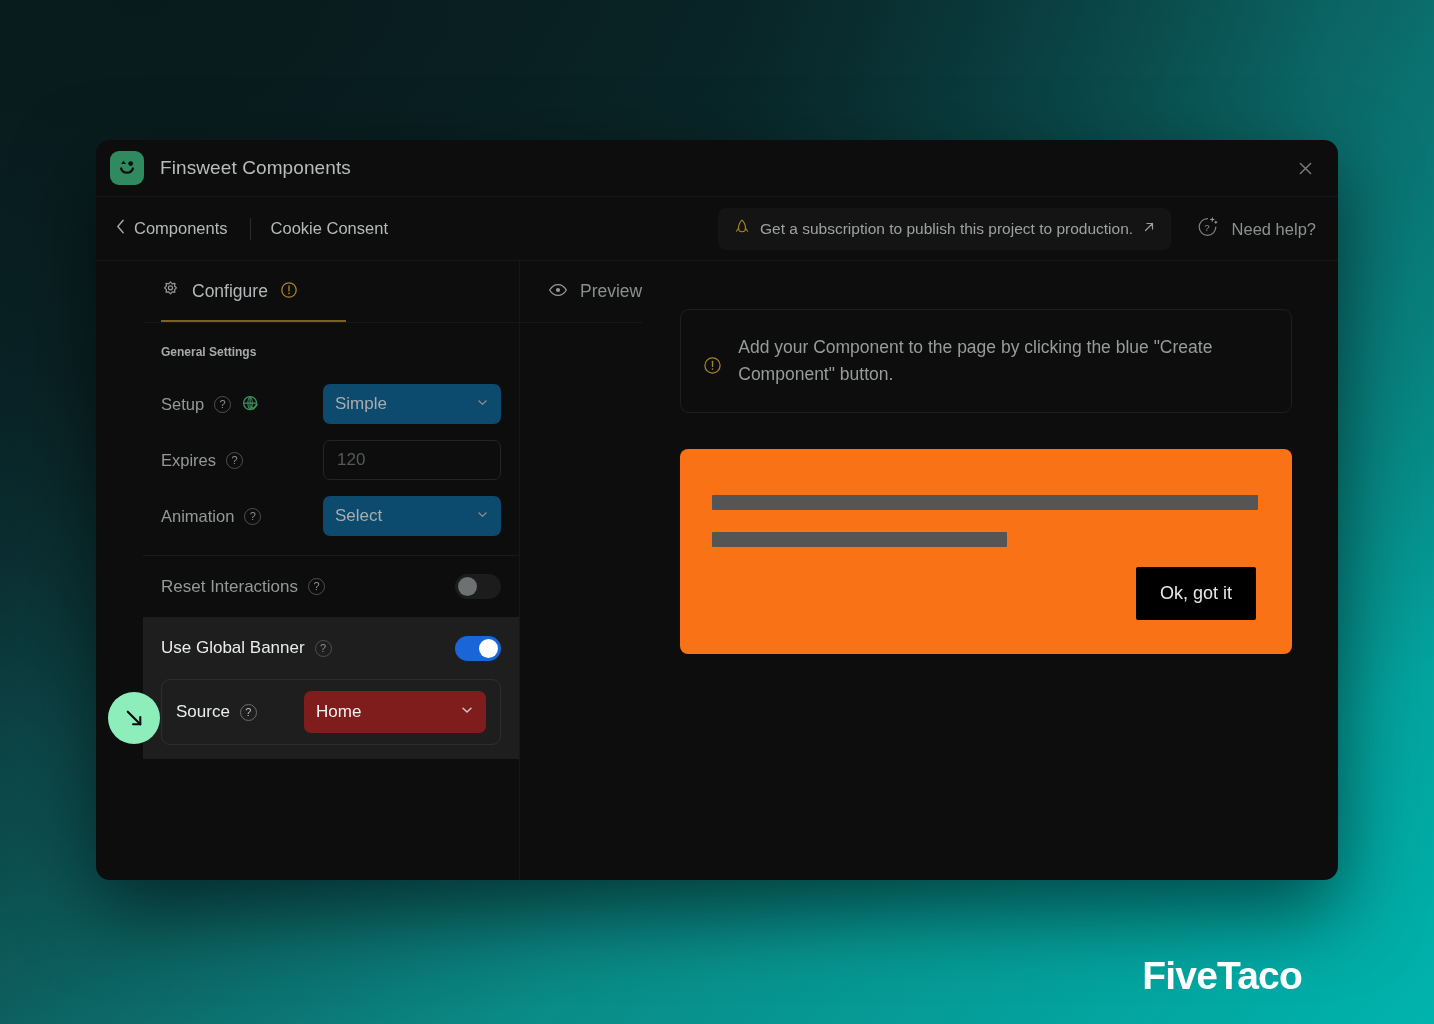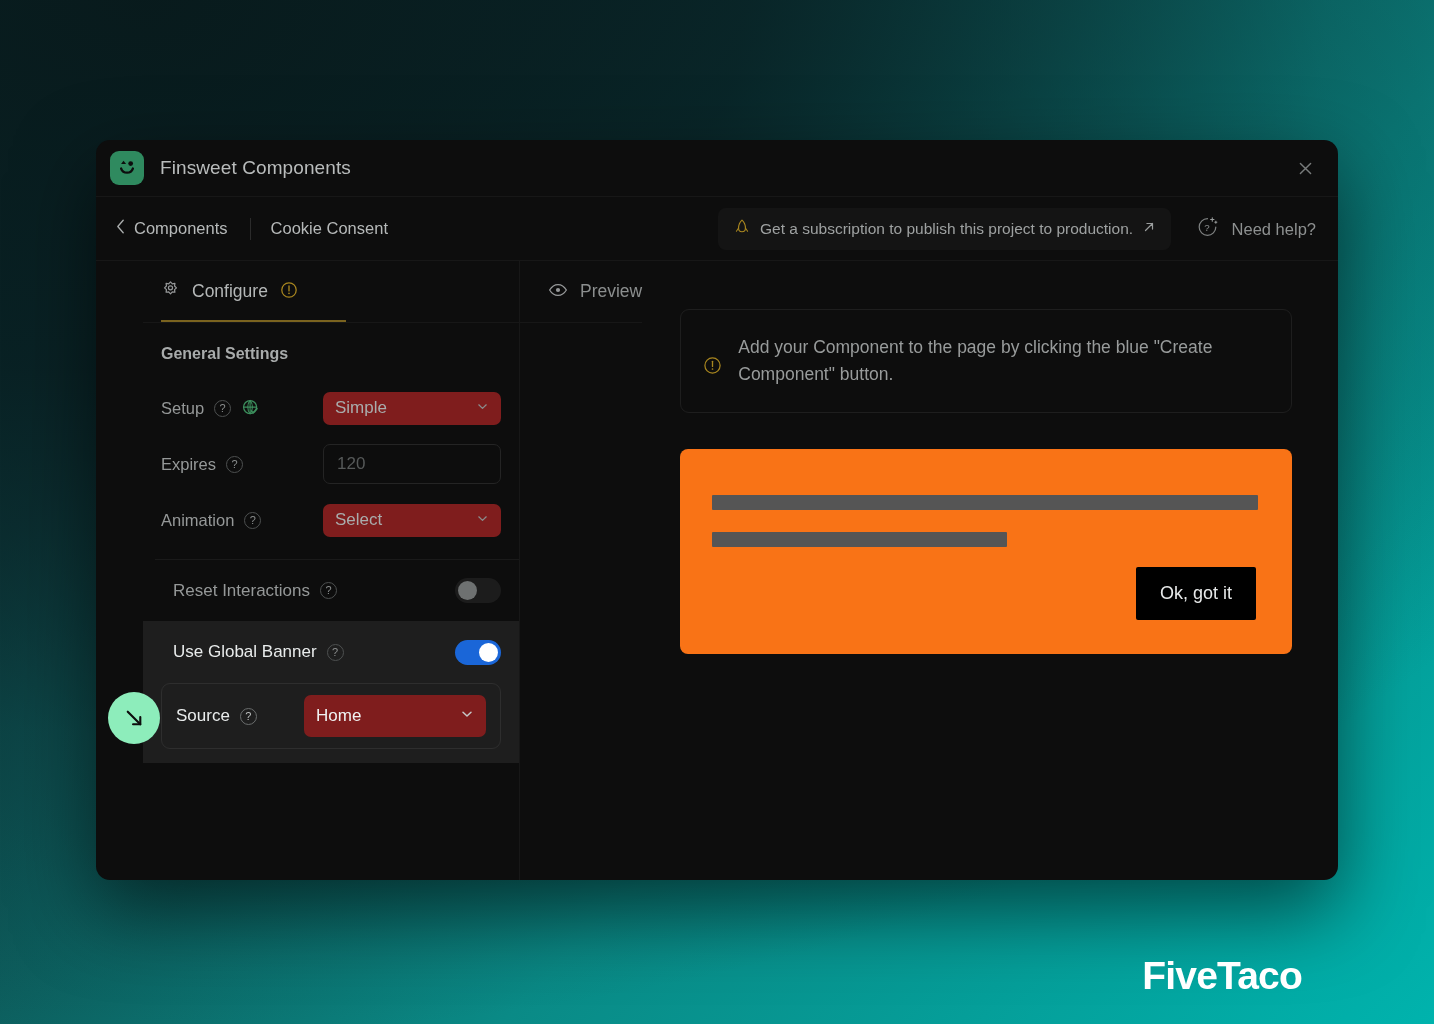--- a/index.html
+++ b/index.html
@@ -189,21 +189,21 @@
   }
   .tabrow.right-tab { padding-left: 28px; }
 
   
   .settings {
     padding: 22px 0 0 0;
     flex: 1 1 auto;
     overflow: hidden;
   }
   .section-title {
-    font-size: 16px;
+    font-size: 12px;
     font-weight: bold;
     color: #a8abab;
     padding: 0 18px;
     margin-bottom: 20px;
   }
   .srow {
     display: flex;
     align-items: center;
     padding: 0 18px;
     height: 50px;
@@ -225,22 +225,22 @@
     margin-left: 10px;
     flex: 0 0 17px;
     cursor: pointer;
     font-family: "Liberation Sans", sans-serif;
   }
   .globe-ico { margin-left: 10px; display: flex; align-items: center; }
   .spacer { flex: 1 1 auto; }
 
   .select-box {
     width: 178px;
-    height: 33px;
-    background: #7f1d1d;
+    height: 40px;
+    background: #0c4a6e;
     border-radius: 7px;
     display: flex;
     align-items: center;
     padding: 0 12px;
     cursor: pointer;
   }
   .select-box .val {
     font-size: 17px;
     color: #a9acac;
     flex: 1 1 auto;
@@ -265,21 +265,20 @@
   .divider-row {
     border-top: 1px solid #1a1a1a;
     margin-top: 14px;
     padding-top: 0;
   }
   .trow {
     display: flex;
     align-items: center;
     padding: 0 18px;
     height: 62px;
-    margin-left: 12px;
   }
   .trow .lbl { font-size: 17px; color: #959898; }
   .trow.on .lbl { color: #e9ecec; }
 
   .toggle {
     width: 46px;
     height: 25px;
     border-radius: 13px;
     background: #1c1c1c;
     position: relative;

